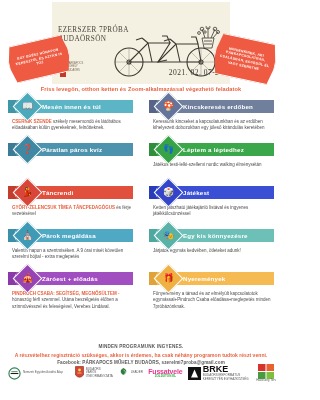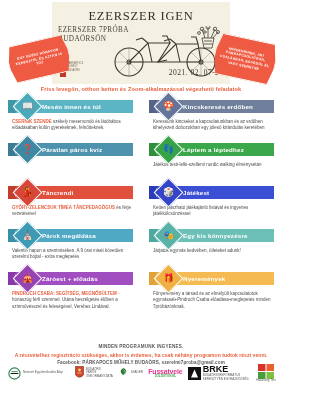--- a/index.html
+++ b/index.html
@@ -253,21 +253,20 @@
       <path d="M93 12 L90 3 M96 12 L96 1 M99 12 L103 3 M101 12 L106 6"></path>
       <circle cx="90" cy="3" r="1.8"></circle>
         <circle cx="96" cy="1" r="2"></circle>
       <circle cx="103" cy="3" r="1.8"></circle>
         <circle cx="106" cy="6" r="1.5"></circle>
       <circle cx="87" cy="7" r="1.4"></circle>
         <circle cx="93" cy="6" r="1.2"></circle>
     </g>
   </svg>
 
-  <div class="poster-title">EZERSZER IGEN</div>
   <div class="poster-subtitle">
     <div>EZERSZER 7PRÓBA</div>
     <div>BUDAÖRSÖN</div>
   </div>
   <div class="poster-date">2021. 02. 07-27.</div>
 
   <div class="logo-mark">
     <span class="lm-box"></span><span class="lm-txt">PÁRKAPOCS MŰHELY BUDAÖRS</span>
   </div>
 

